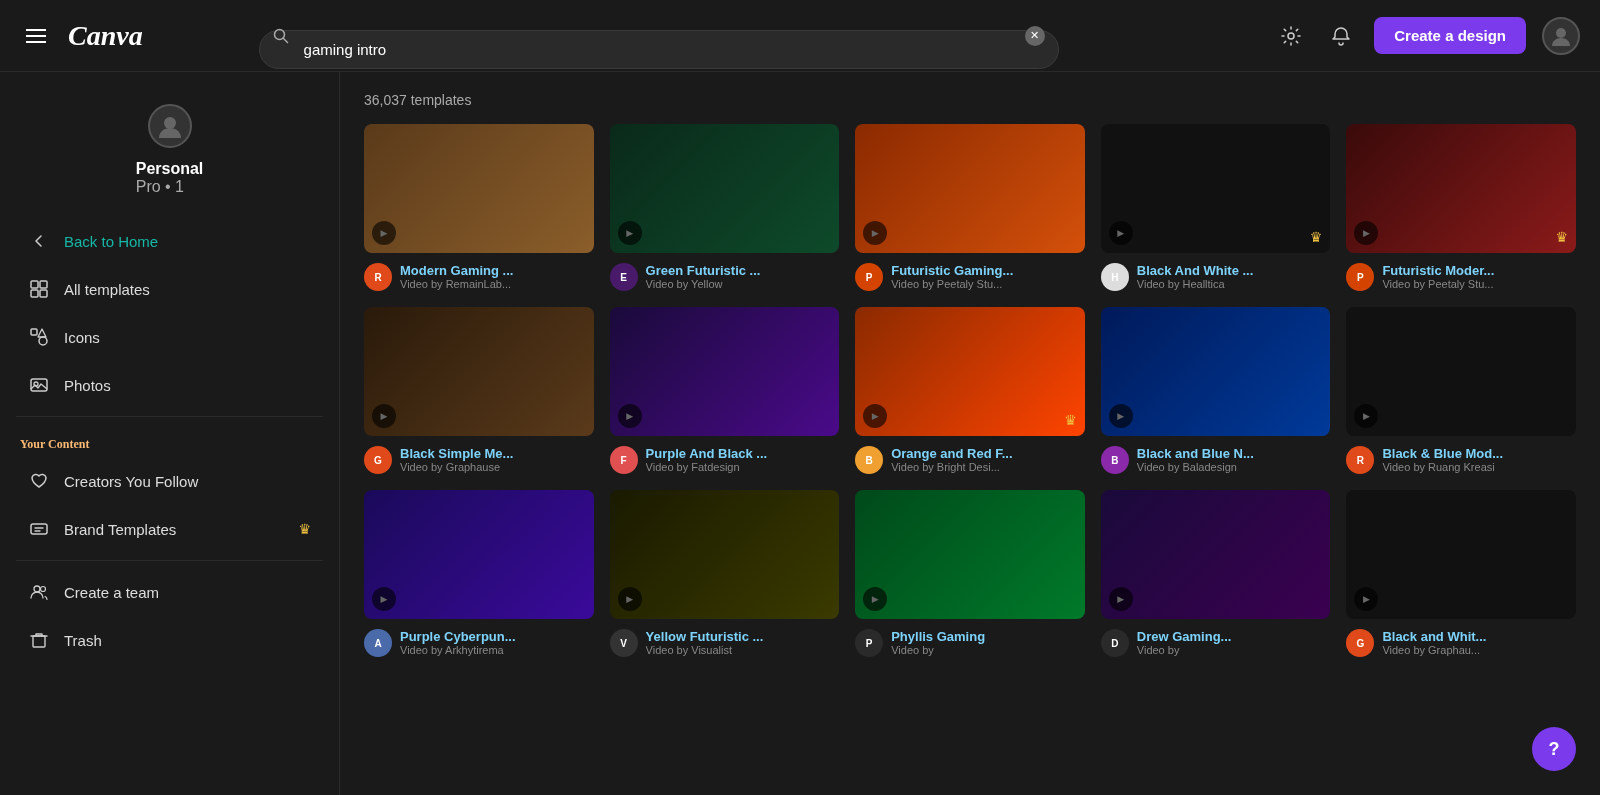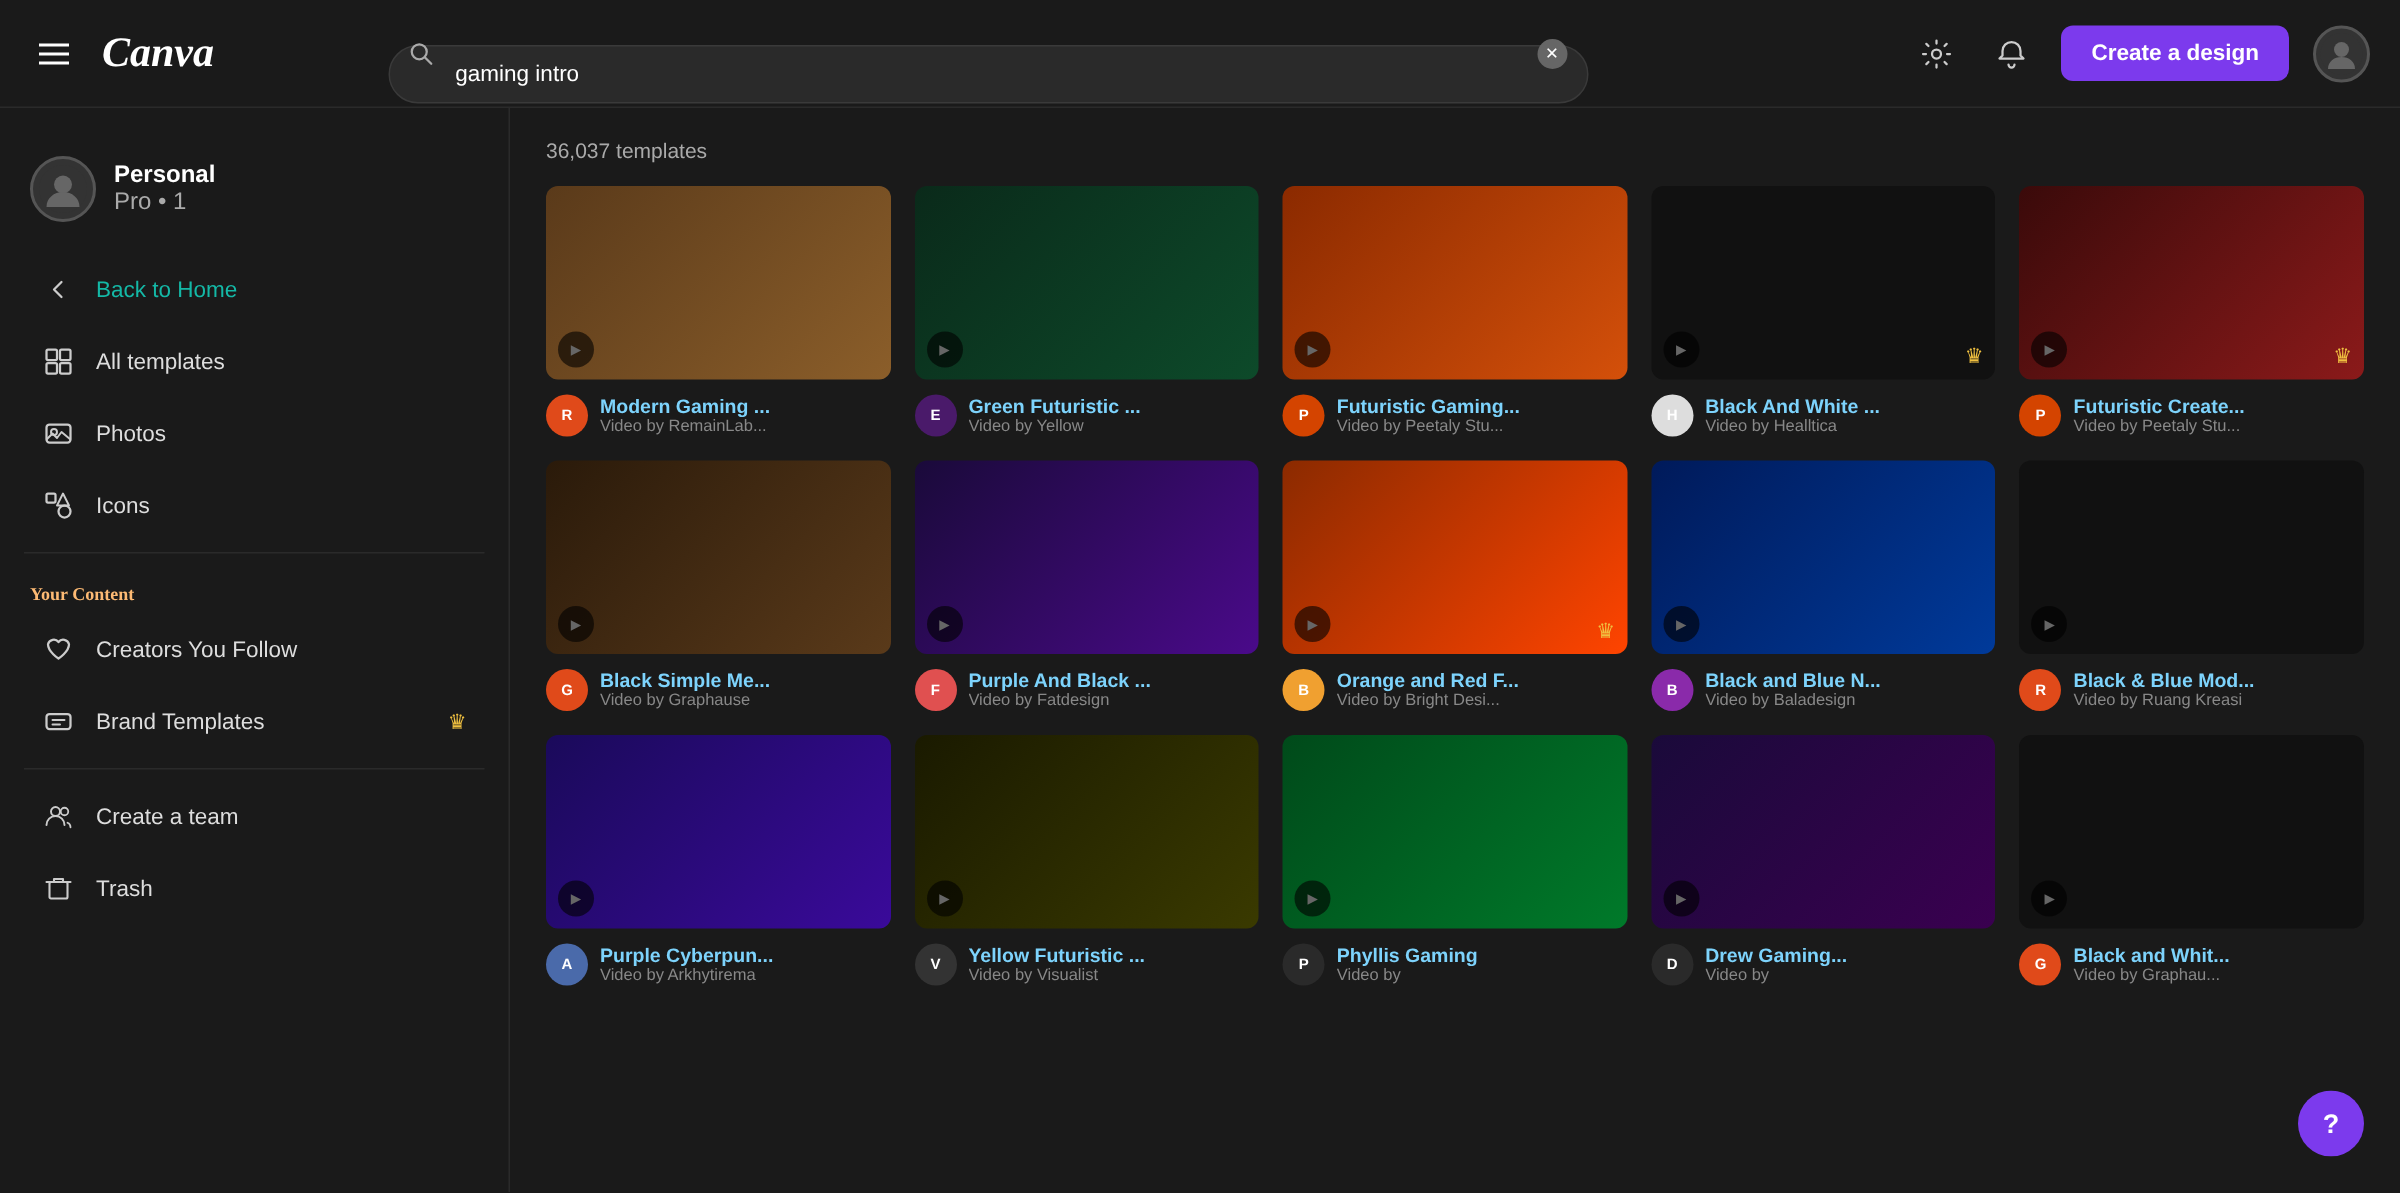--- a/index.html
+++ b/index.html
@@ -18,21 +18,21 @@
     .header-actions { display: flex; align-items: center; gap: 16px; margin-left: auto; }
     .icon-btn { background: none; border: none; color: #ccc; cursor: pointer; font-size: 20px; padding: 6px; }
     .create-btn { background: #7c3aed; color: #fff; border: none; border-radius: 8px; padding: 10px 20px; font-size: 15px; font-weight: 600; cursor: pointer; white-space: nowrap; }
     .avatar { width: 38px; height: 38px; border-radius: 50%; background: #333; border: 2px solid #555; display: flex; align-items: center; justify-content: center; cursor: pointer; overflow: hidden; }
 
     
     .main-layout { display: flex; flex: 1; overflow: hidden; }
 
     
     .sidebar { width: 340px; background: #1a1a1a; padding: 20px 0; overflow-y: auto; flex-shrink: 0; border-right: 1px solid #2a2a2a; }
-    .sidebar-profile { display: flex; align-items: center; gap: 12px; padding: 12px 20px 20px; }
+    .sidebar-profile { display: flex; align-items: center; gap: 12px; padding: 12px 20px 20px; flex-direction: column; }
     .sidebar-avatar { width: 44px; height: 44px; border-radius: 50%; background: #333; border: 2px solid #555; display: flex; align-items: center; justify-content: center; }
     .profile-info { display: flex; flex-direction: column; }
     .profile-name { font-size: 16px; font-weight: 700; }
     .profile-sub { font-size: 16px; color: #aaa; display: flex; align-items: center; gap: 4px; }
     .sidebar-nav-item { display: flex; align-items: center; gap: 14px; padding: 12px 20px; cursor: pointer; font-size: 15px; color: #ddd; border-radius: 8px; margin: 2px 8px; }
     .sidebar-nav-item .nav-icon { width: 22px; height: 22px; display: flex; align-items: center; justify-content: center; flex-shrink: 0; }
     .sidebar-nav-item.back-item { color: #14b8a6; font-size: 15px; }
     .section-label { padding: 12px 20px 4px; font-size: 12px; color: #fdba74; text-transform: none; font-weight: 600; font-family: Liberation Serif, serif; }
     .sidebar-nav-item .crown-icon { margin-left: auto; color: #f0c040; font-size: 14px; }
     .sidebar-divider { height: 1px; background: #2a2a2a; margin: 8px 16px; }
@@ -161,37 +161,37 @@
             <rect x="1" y="10" width="7" height="7" rx="1" stroke="#ccc" stroke-width="1.5"></rect>
             <rect x="10" y="10" width="7" height="7" rx="1" stroke="#ccc" stroke-width="1.5"></rect>
           </svg>
       </span>
       <span>All templates</span>
     </div>
 
     <div class="sidebar-nav-item">
       <span class="nav-icon">
         <svg width="18" height="18" viewBox="0 0 18 18" fill="none">
+            <rect x="1" y="1" width="6" height="6" rx="1" stroke="#ccc" stroke-width="1.5"></rect>
+            <path d="M12 1l4 8H8l4-8z" stroke="#ccc" stroke-width="1.3" stroke-linejoin="round"></path>
+            <circle cx="13" cy="13" r="4" stroke="#ccc" stroke-width="1.5"></circle>
+          </svg>
+      </span>
+      <span>Icons</span>
+    </div>
+
+    <div class="sidebar-nav-item">
+      <span class="nav-icon">
+        <svg width="18" height="18" viewBox="0 0 18 18" fill="none">
             <rect x="1" y="3" width="16" height="12" rx="2" stroke="#ccc" stroke-width="1.5"></rect>
             <circle cx="6" cy="8" r="2" stroke="#ccc" stroke-width="1.3"></circle>
             <path d="M1 13l4-4 3 3 3-4 6 5" stroke="#ccc" stroke-width="1.3" stroke-linejoin="round"></path>
           </svg>
       </span>
       <span>Photos</span>
-    </div>
-
-    <div class="sidebar-nav-item">
-      <span class="nav-icon">
-        <svg width="18" height="18" viewBox="0 0 18 18" fill="none">
-            <rect x="1" y="1" width="6" height="6" rx="1" stroke="#ccc" stroke-width="1.5"></rect>
-            <path d="M12 1l4 8H8l4-8z" stroke="#ccc" stroke-width="1.3" stroke-linejoin="round"></path>
-            <circle cx="13" cy="13" r="4" stroke="#ccc" stroke-width="1.5"></circle>
-          </svg>
-      </span>
-      <span>Icons</span>
     </div>
 
     <div class="sidebar-divider"></div>
     <div class="section-label">Your Content</div>
 
     <div class="sidebar-nav-item">
       <span class="nav-icon">
         <svg width="18" height="18" viewBox="0 0 18 18" fill="none">
             <path d="M9 15S2 10.5 2 5.5A4 4 0 0 1 9 4a4 4 0 0 1 7 1.5C16 10.5 9 15 9 15z" stroke="#ccc" stroke-width="1.5" stroke-linejoin="round"></path>
           </svg>
@@ -301,21 +301,21 @@
         <div class="template-card">
     <div class="template-thumb t5">
       <div class="thumb-placeholder">
         <div class="play-btn">▶</div>
         <div class="crown-badge">♛</div>
       </div>
     </div>
     <div class="template-info">
       <div class="creator-avatar" style="background:#d44400">P</div>
       <div class="template-meta">
-        <div class="template-title">Futuristic Create...</div>
+        <div class="template-title">Futuristic Moder...</div>
         <div class="template-creator">Video by Peetaly Stu...</div>
       </div>
     </div>
   </div>
         <div class="template-card">
     <div class="template-thumb t6">
       <div class="thumb-placeholder">
         <div class="play-btn">▶</div>
 
       </div>

